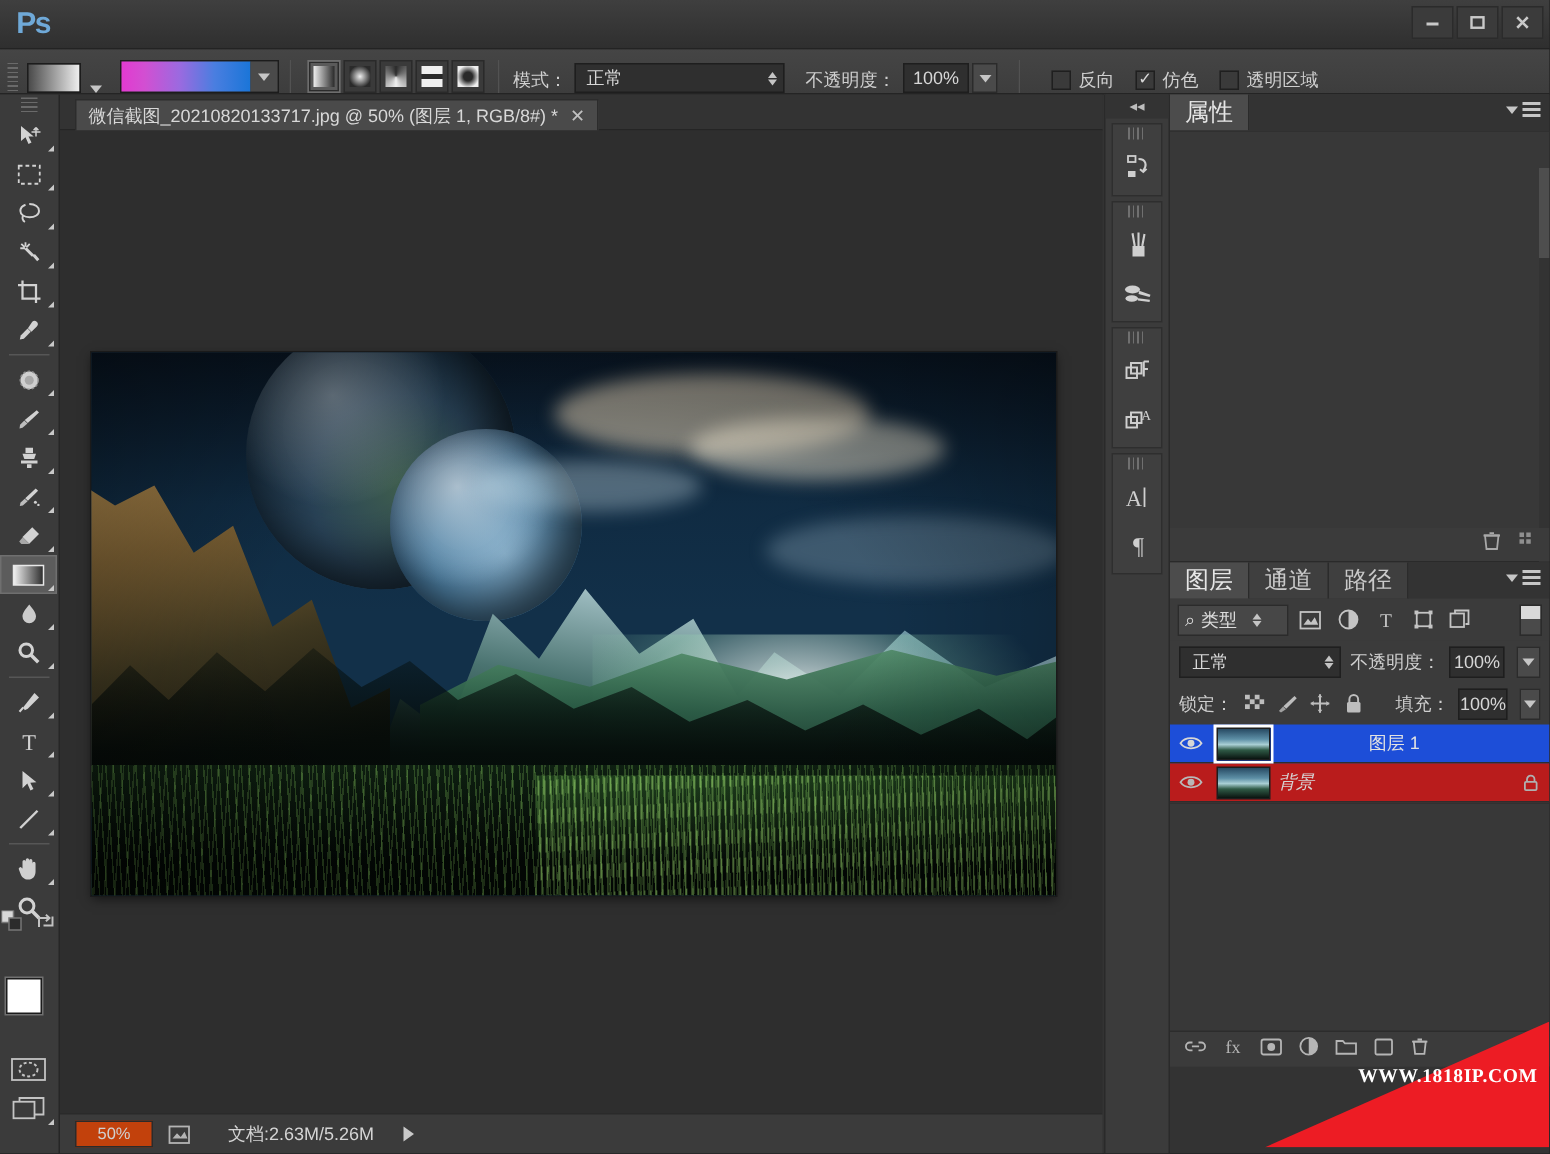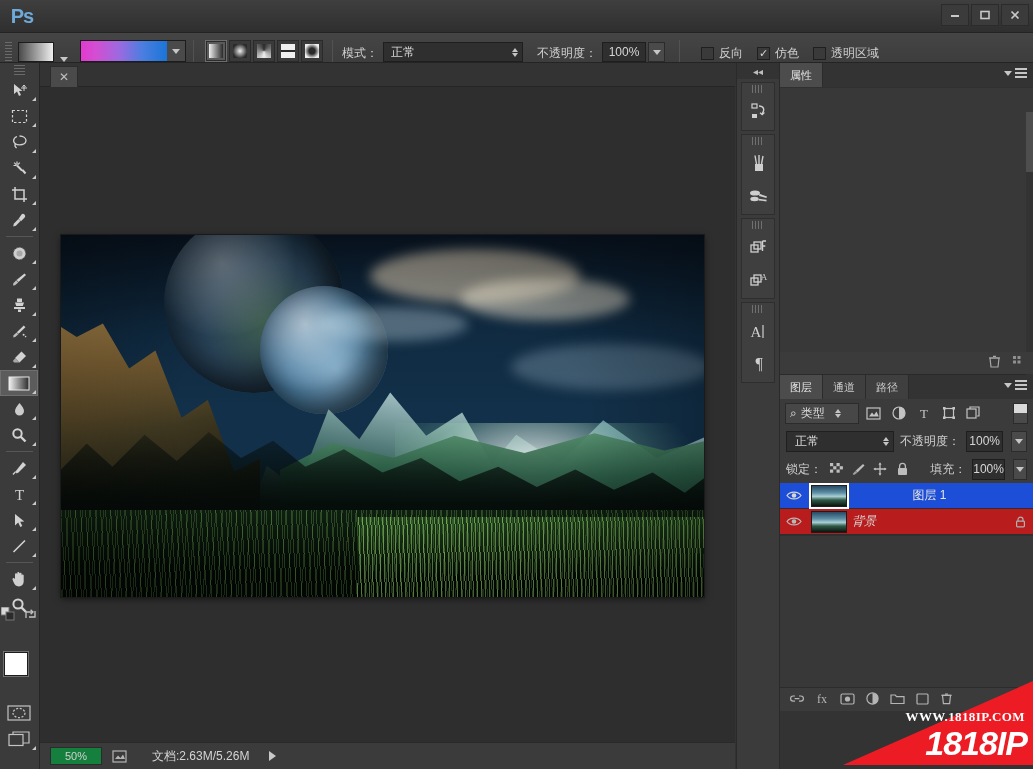--- a/index.html
+++ b/index.html
@@ -221,21 +221,21 @@
     background: radial-gradient(ellipse at 50% 50%, transparent 45%, rgba(0,0,0,.42) 100%);
   }
 
   
   #statusbar {
     position: absolute; left: 40px; top: 742px; width: 695px; height: 27px;
     background: #3b3b3b; border-top: 1px solid #2a2a2a;
     display: flex; align-items: center; color: #c4c4c4; font-size: 11px;
   }
   #zoom-field {
-    width: 52px; height: 18px; background: #15803d; border: 1px solid #2b2b2b;
+    width: 52px; height: 18px; background: #c2410c; border: 1px solid #2b2b2b;
     margin-left: 10px; display: flex; align-items: center; justify-content: center; color: #d0d0d0;
   }
   #status-ico { width: 22px; height: 18px; margin-left: 6px; display: flex; align-items: center; justify-content: center; }
   #doc-info { margin-left: 22px; color: #d4d4d4; font-size: 12px; }
   #status-arrow { margin-left: 20px; width: 0; height: 0;
     border-top: 5px solid transparent; border-bottom: 5px solid transparent; border-left: 7px solid #c9c9c9; }
 
   
   #dockstrip {
     position: absolute; left: 736px; top: 63px; width: 44px; height: 706px;
@@ -247,21 +247,21 @@
   .dock-grip { height: 8px; margin: 2px 10px;
     background-image: repeating-linear-gradient(90deg,#707070 0 1px,transparent 1px 3px); }
   .dock-ico { width: 34px; height: 32px; display: flex; align-items: center; justify-content: center; }
 
   
   #right-panels { position: absolute; left: 780px; top: 63px; width: 253px; height: 706px; background: #333333; }
   .panel-tabrow {
     height: 24px; background: #333333; display: flex; align-items: stretch; position: relative;
   }
   .panel-tab {
-    background: #3f3f3f; color: #c9c9c9; font-size: 11px;
+    background: #3f3f3f; color: #c9c9c9; font-size: 16px;
     display: flex; align-items: center; padding: 0 10px; border-right: 1px solid #2b2b2b;
   }
   .panel-tab.active { background: #4c4c4c; color: #e6e6e6; }
   .panel-menu {
     position: absolute; right: 6px; top: 5px; display: flex; align-items: center; gap: 3px;
   }
   .panel-menu .mini-arrow { width: 0; height: 0; border-left: 4px solid transparent;
     border-right: 4px solid transparent; border-top: 5px solid #c6c6c6; }
   .panel-menu .lines { display: flex; flex-direction: column; gap: 2px; }
   .panel-menu .lines i { display: block; width: 12px; height: 2px; background: #c6c6c6; }
@@ -609,20 +609,21 @@
       <svg width="22" height="16" viewBox="0 0 22 16">
           <rect x="1" y="3.5" width="14" height="11" fill="none" stroke="#c4c4c4" stroke-width="1.2"></rect>
           <path d="M5 3.5 V1 h16 v11 h-6" fill="none" stroke="#c4c4c4" stroke-width="1.2"></path>
         </svg>
       <span class="corner"></span>
     </div>
   </div>
 
   <div id="tabstrip">
     <div id="doc-tab">
+      <span>微信截图_20210820133717.jpg @ 50% (图层 1, RGB/8#) *</span>
       <span id="doc-tab-close">✕</span>
     </div>
   </div>
 
   <div id="canvas-area">
     <div id="artboard">
       <div class="art-layer" id="sky"></div>
       <div class="art-layer" id="sky2"></div>
       <div id="planet-a"></div>
       <div id="planet-b"></div>
@@ -953,16 +954,15 @@
               <path d="M1.4 3.4 h10.2 M5 2 h3" stroke="#b5b5b5" stroke-width="1.2"></path>
             </svg>
         </span>
       </div>
     </div>
   </div>
 
   <div id="watermark">
     <div id="wm-tri"></div>
     <div id="wm-url">WWW.1818IP.COM</div>
-    <div id="wm-name">1818IP</div>
   </div>
 
 </div>
 
 </body></html>

